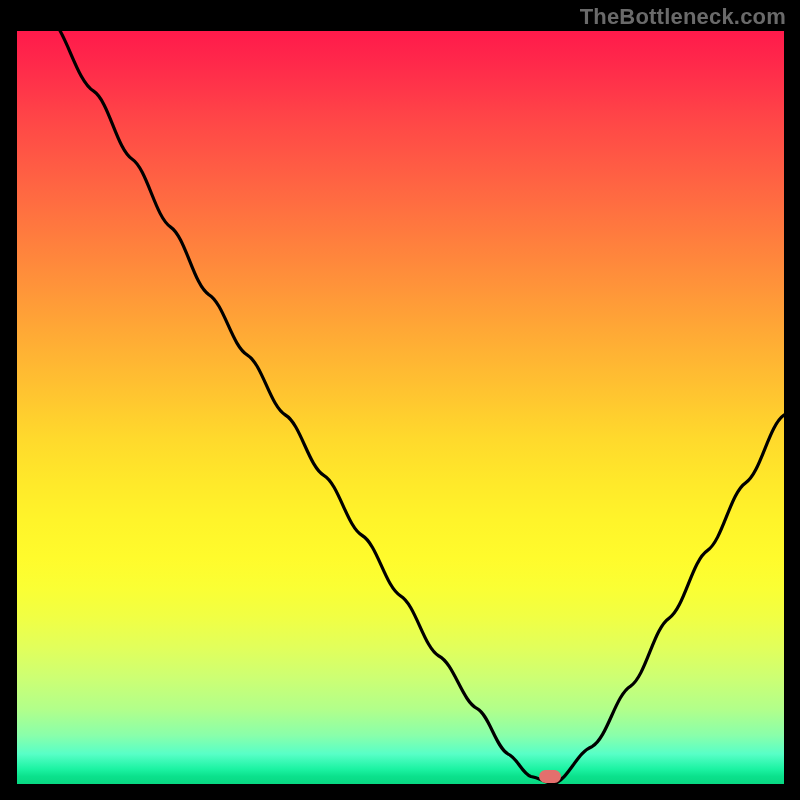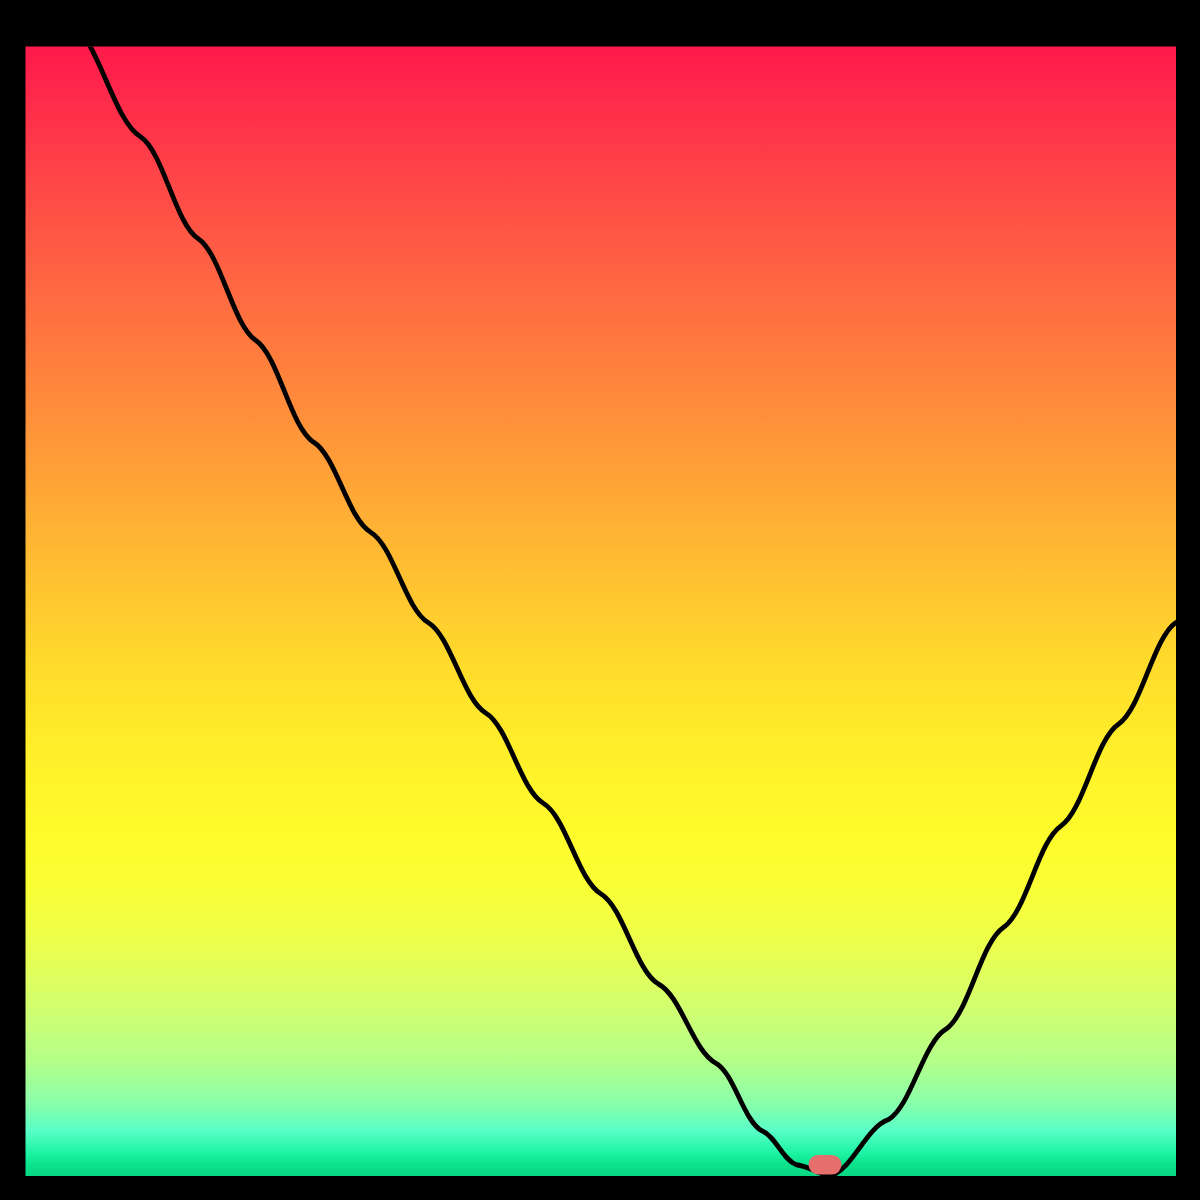--- a/index.html
+++ b/index.html
@@ -73,19 +73,20 @@
     width: 22px;
     height: 13px;
     border-radius: 7px;
     background: #e46f6d;
   }
 </style>
 </head>
 <body>
 
 <div class="container">
+  <div class="watermark">TheBottleneck.com</div>
   <div class="plot-area">
     <svg class="curve" viewBox="0 0 767 753" preserveAspectRatio="none">
       <path fill="none" stroke="#000" stroke-width="3.2" stroke-linecap="round" stroke-linejoin="round" d="M 30.7 -15.1 C 49.1 -3.8, 58.3 48.9, 76.7 60.2 C 92.0 70.4, 99.7 117.8, 115.0 128.0 C 130.4 138.2, 138.1 185.6, 153.4 195.8 C 168.7 205.9, 176.4 253.4, 191.8 263.6 C 207.1 272.6, 214.8 314.8, 230.1 323.8 C 245.4 332.8, 253.1 375.0, 268.4 384.0 C 283.8 393.1, 291.5 435.2, 306.8 444.3 C 322.1 453.3, 329.8 495.5, 345.2 504.5 C 360.5 513.5, 368.2 555.7, 383.5 564.8 C 398.8 573.8, 406.5 616.0, 421.9 625.0 C 437.2 632.9, 444.9 669.8, 460.2 677.7 C 472.5 684.5, 478.6 716.1, 490.9 722.9 C 500.1 726.3, 504.7 742.1, 513.9 745.5 C 523.1 746.6, 527.7 751.9, 536.9 753.0 C 552.2 747.4, 559.9 721.0, 575.3 715.4 C 590.6 706.3, 598.3 664.1, 613.6 655.1 C 628.9 644.9, 636.6 597.5, 651.9 587.3 C 667.3 577.2, 675.0 529.7, 690.3 519.6 C 705.6 509.4, 713.3 462.0, 728.6 451.8 C 744.0 441.6, 751.7 394.2, 767.0 384.0" id="curve-path"></path>
     </svg>
     <div class="marker" id="marker" style="left: 522.065px; top: 739.47px; background: rgb(228, 111, 109);"></div>
   </div>
 </div>
 
 </body></html>

